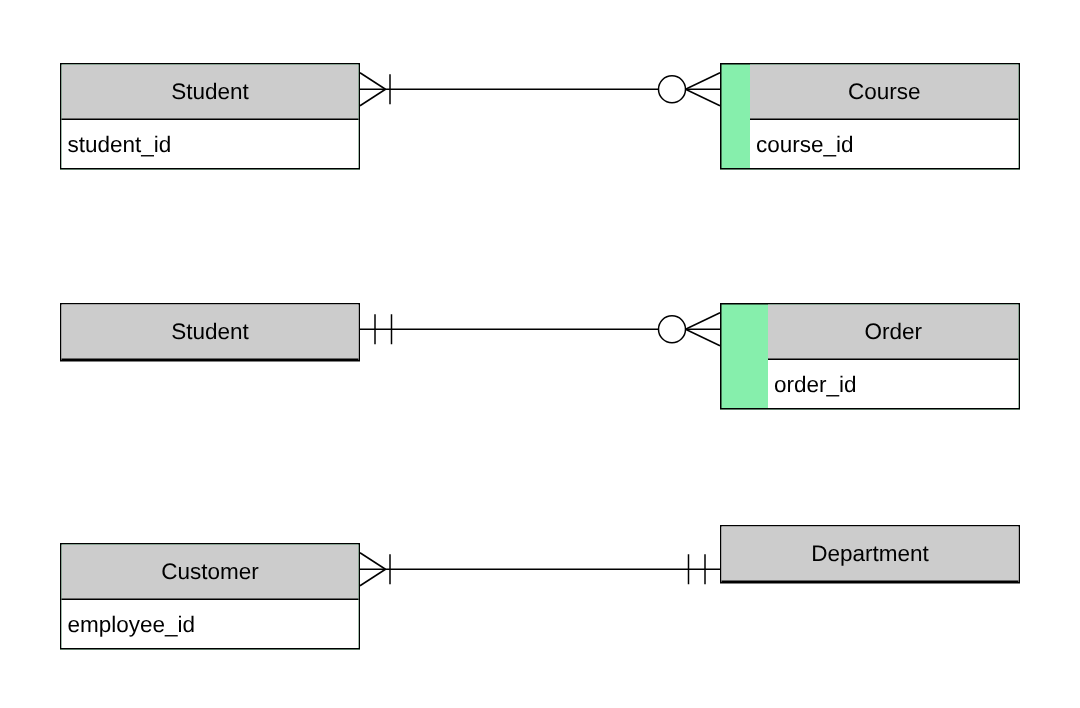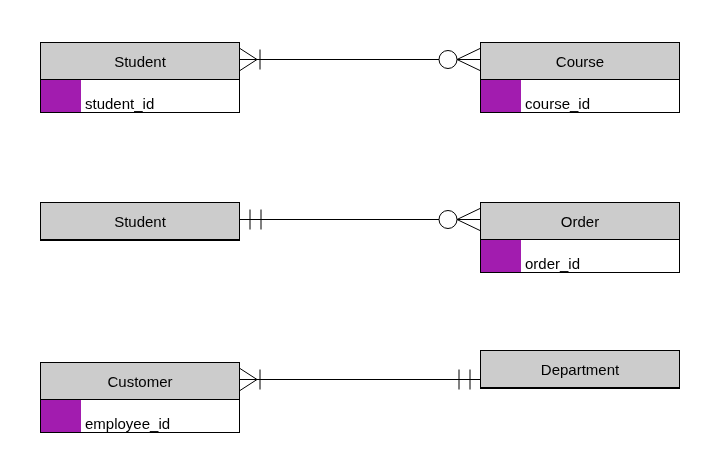--- a/index.html
+++ b/index.html
@@ -6,35 +6,35 @@
   body{
     width:720px;height:472px;
     background:var(--bg,#ffffff);
     font-family:"Liberation Sans",sans-serif;
   }
   .canvas{position:relative;width:720px;height:472px;overflow:hidden;}
   .connector-layer{position:absolute;left:0;top:0;width:720px;height:472px;}
   .entity{
     position:absolute;width:200px;box-sizing:border-box;
     border:1px solid var(--border,#000);
-    background:#a21caf;color:var(--text,#000);font-size:15px;
+    background:#86efac;color:var(--text,#000);font-size:15px;
   }
   .entity-header{
     height:36px;background:var(--header-fill,#cccccc);
     border-bottom:1px solid var(--border,#000);
     display:flex;align-items:center;justify-content:center;
   }
   .entity-row{
-    height:32px;display:flex;align-items:flex-end;
-    padding:0 4px;background:#fff;margin-left:40px;
+    height:32px;display:flex;align-items:center;
+    padding:0 4px;background:#fff;
   }
   .pos-student{left:40px;top:42px;}
-  .pos-course{left:480px;top:42px;}
+  .pos-course{left:480px;top:42px;padding-left:19px;}
   .pos-customer{left:40px;top:202px;}
-  .pos-order{left:480px;top:202px;}
+  .pos-order{left:480px;top:202px;padding-left:31px;}
   .pos-employee{left:40px;top:362px;}
   .pos-department{left:480px;top:350px;}
 </style>
 </head>
 <body style="--bg: #ffffff; --header-fill: #cccccc; --border: #000000; --text: #000000;">
 
 <div class="canvas">
 
   <svg class="connector-layer" width="720" height="472" viewBox="0 0 720 472">
       <g>

